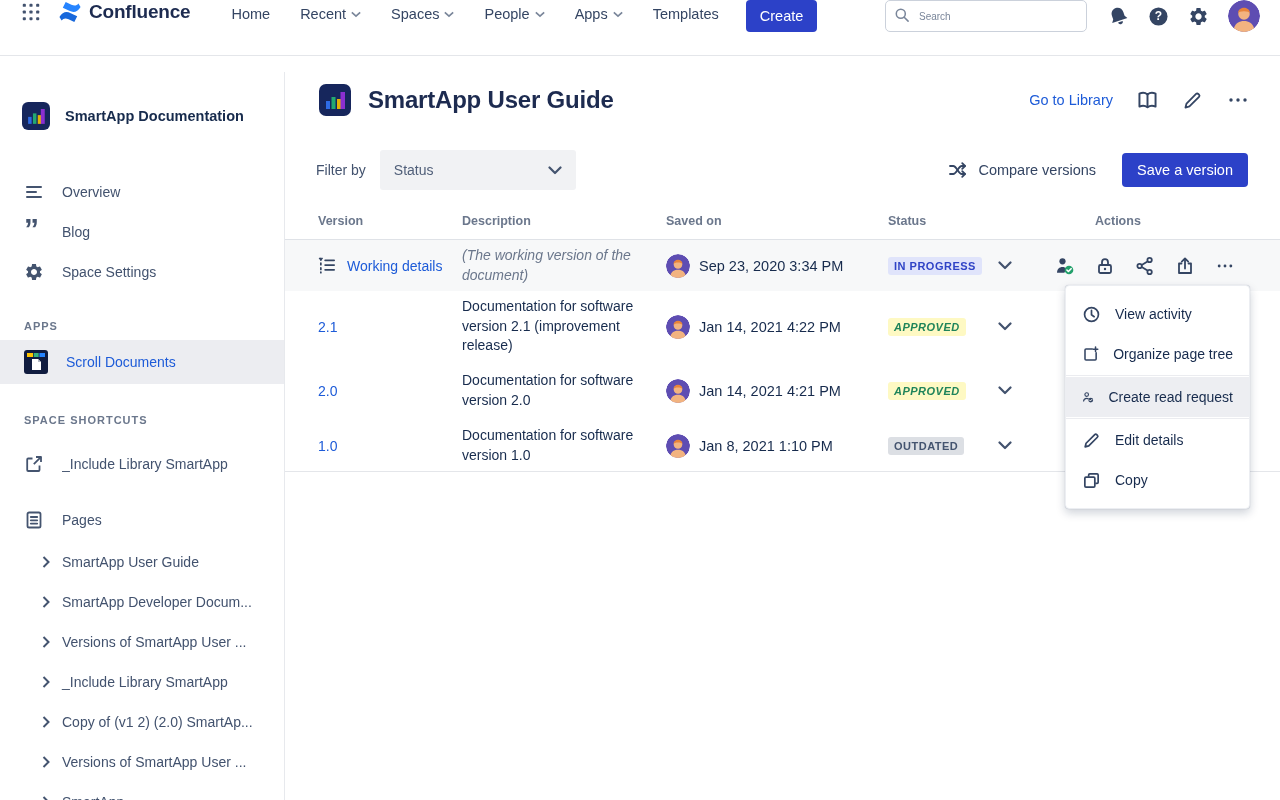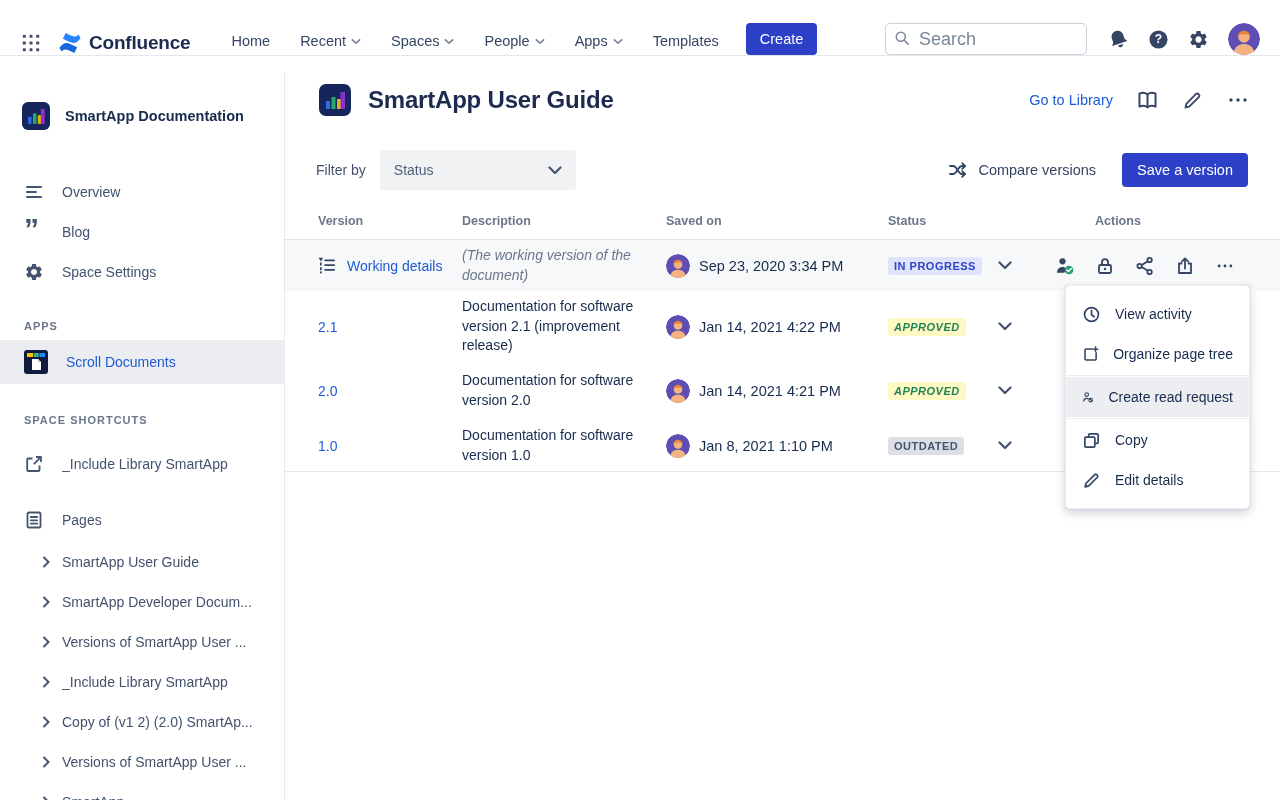--- a/index.html
+++ b/index.html
@@ -8,39 +8,39 @@
     font-family:"Liberation Sans", sans-serif;
     background:#fff; color:#172B4D;
     position:relative; overflow:hidden;
   }
   svg { display:block; }
 
   
   .topnav {
     position:absolute; top:0; left:0; width:1280px; height:56px;
     background:#fff; border-bottom:1px solid #E4E6EA;
-    display:flex; align-items:flex-end; padding:0 20px; z-index:30;
+    display:flex; align-items:flex-start; padding:0 20px; z-index:30;
   }
   .appswitcher { width:24px; height:24px; margin-right:14px; cursor:pointer; }
   .logo { display:flex; align-items:center; gap:7px; margin-right:30px; cursor:pointer; }
   .logo-text { font-size:19px; font-weight:700; color:#1D2B50; letter-spacing:-.2px; }
   .nav-items { display:flex; align-items:center; gap:8px; }
   .nav-item {
     display:flex; align-items:center; gap:5px; padding:6px 11px;
     font-size:14.5px; font-weight:500; color:#344563; border-radius:4px; cursor:pointer;
   }
   .btn-create {
     margin-left:16px; background:#2C41C8; color:#fff; border:none; border-radius:4px;
     font-family:inherit; font-size:14.5px; font-weight:500; padding:8px 14px; cursor:pointer;
   }
   .topnav-right { margin-left:auto; display:flex; align-items:center; gap:19px; }
   .searchbox { position:relative; width:202px; height:32px; margin-right:2px; }
   .searchbox input {
     width:100%; height:100%; border:1.5px solid #CBD1DB; border-radius:5px;
-    padding:0 12px 0 33px; font-family:inherit; font-size:18px; color:#14532d; outline:none;
+    padding:0 12px 0 33px; font-family:inherit; font-size:10px; color:#14532d; outline:none;
   }
   .searchbox input::placeholder { color:#7A869A; }
   .search-glyph { position:absolute; left:9px; top:7px; }
   .iconbtn { cursor:pointer; display:flex; align-items:center; }
   .avatar-btn { width:32px; height:32px; border-radius:50%; overflow:hidden; cursor:pointer; }
 
   
   .sidebar {
     position:absolute; top:72px; left:0; width:285px; height:744px;
     background:#fff; border-right:1px solid #E7E9ED; overflow:hidden; z-index:10;
@@ -627,26 +627,26 @@
           <path d="M2.4 16.5c.3-3.2 2.4-5 5.1-5 1.2 0 2.3.4 3.1 1"></path>
         </g>
         <circle cx="14" cy="14.2" r="3.9" fill="#344563"></circle>
         <polyline points="12.2,14.2 13.5,15.5 15.9,13" fill="none" stroke="#fff" stroke-width="1.5" stroke-linecap="round" stroke-linejoin="round"></polyline>
       </svg>
     <span>Create read request</span>
   </div>
   <div class="menu-divider"></div>
   <div class="menu-item">
     <svg viewBox="0 0 20 20" width="19" height="19">
+        <path d="M3.3 16.7l1-3.8 9.1-9.1a1.5 1.5 0 012.1 0l.7.7a1.5 1.5 0 010 2.1l-9.1 9.1z" fill="none" stroke="#344563" stroke-width="1.8" stroke-linejoin="round"></path>
+      </svg>
+    <span>Edit details</span>
+  </div>
+  <div class="menu-item">
+    <svg viewBox="0 0 20 20" width="19" height="19">
         <g fill="none" stroke="#344563" stroke-width="1.8" stroke-linejoin="round">
           <path d="M7 6V4.2A1.2 1.2 0 018.2 3h7.6A1.2 1.2 0 0117 4.2v7.6a1.2 1.2 0 01-1.2 1.2H14"></path>
           <rect x="3" y="6.5" width="10.5" height="10.5" rx="1.2"></rect>
         </g>
       </svg>
     <span>Copy</span>
   </div>
-  <div class="menu-item">
-    <svg viewBox="0 0 20 20" width="19" height="19">
-        <path d="M3.3 16.7l1-3.8 9.1-9.1a1.5 1.5 0 012.1 0l.7.7a1.5 1.5 0 010 2.1l-9.1 9.1z" fill="none" stroke="#344563" stroke-width="1.8" stroke-linejoin="round"></path>
-      </svg>
-    <span>Edit details</span>
-  </div>
 </div>
 
 </body></html>

